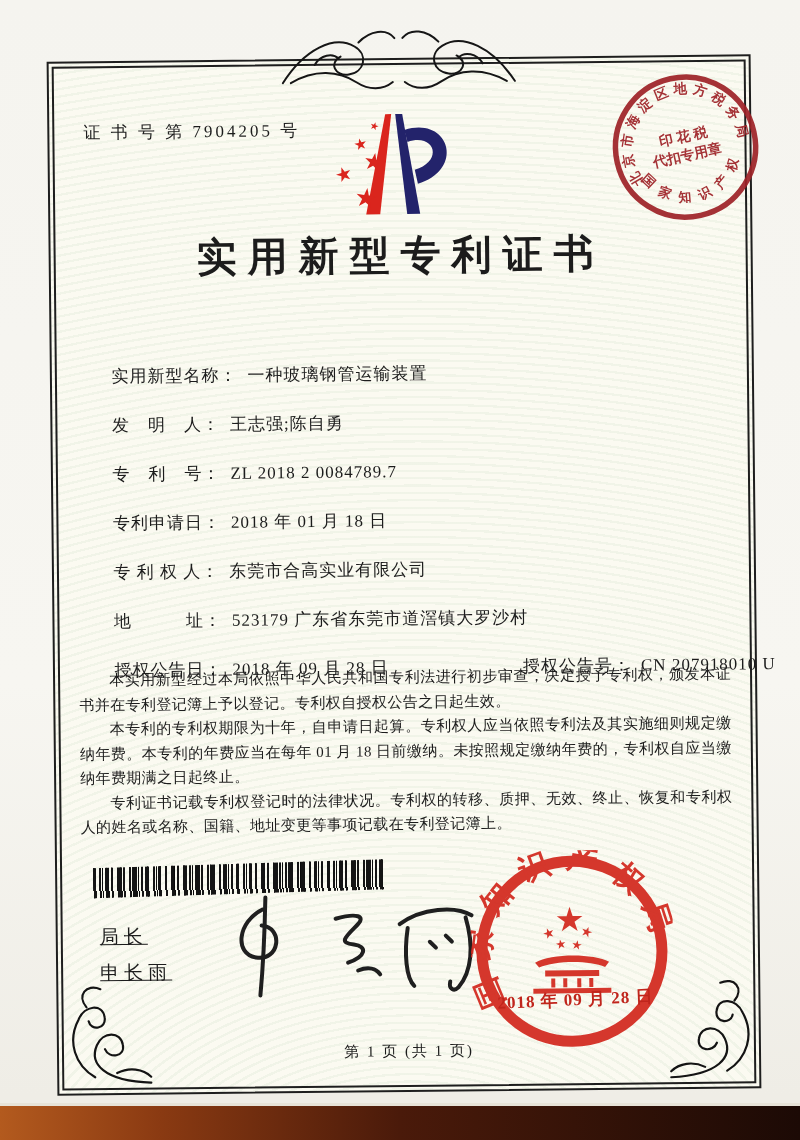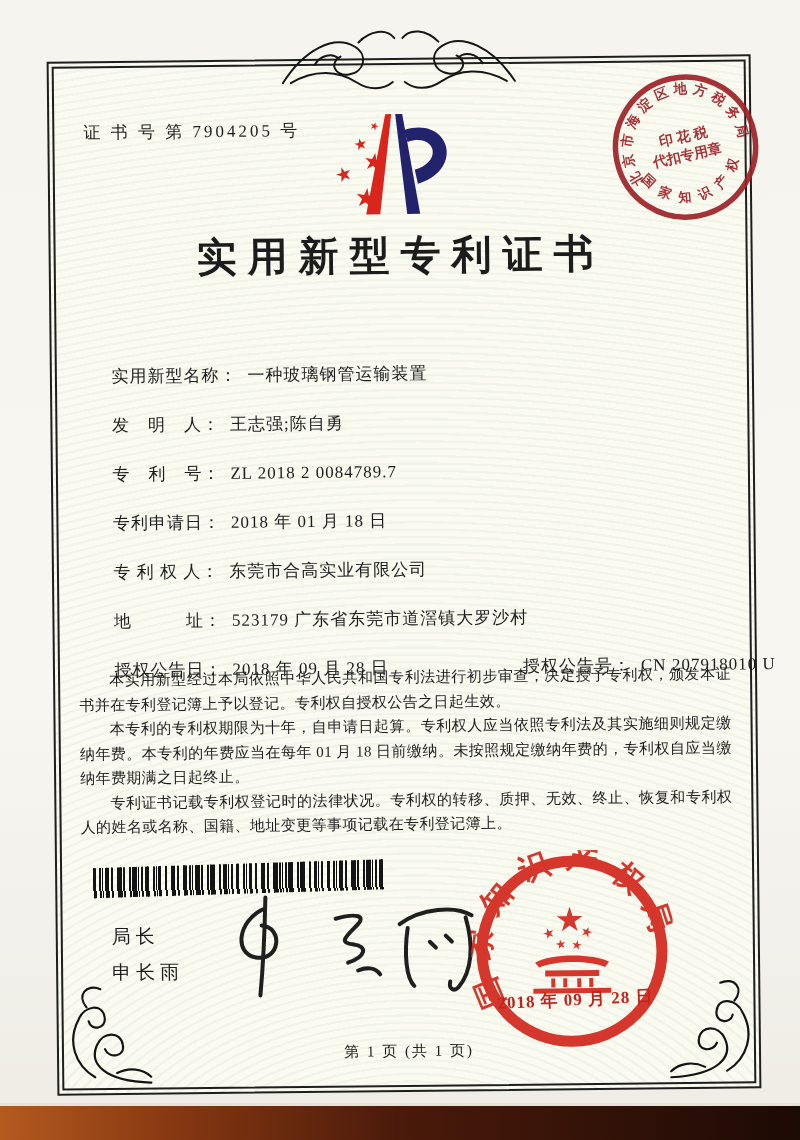--- a/index.html
+++ b/index.html
@@ -31,21 +31,21 @@
   .grant-no{position:absolute;left:400px;top:0;}
   .paragraphs{position:absolute;left:24px;top:605px;width:652px;
     font-size:15px;line-height:24.5px;letter-spacing:0.4px;text-align:justify;}
   .paragraphs p{margin:0;text-indent:2em;}
   .barcode{position:absolute;left:36px;top:802px;width:292px;height:30px;
     transform:rotate(-1.2deg);
     background-image:
       repeating-linear-gradient(90deg,#141414 0 2px,transparent 2px 6px),
       repeating-linear-gradient(90deg,#141414 0 3px,transparent 3px 13px),
       repeating-linear-gradient(90deg,#0a0a0a 0 1px,transparent 1px 9px);}
-  .signer{position:absolute;left:54px;top:856px;font-size:19px;letter-spacing:5px;line-height:36px;}
+  .signer{position:absolute;left:42px;top:856px;font-size:19px;letter-spacing:5px;line-height:36px;text-decoration:underline;}
   .signature{position:absolute;left:150px;top:830px;}
   .seal{position:absolute;left:413px;top:792px;}
   .seal-date{position:absolute;left:412px;top:930px;width:210px;text-align:center;
     color:#c0251c;font-weight:700;font-size:17px;letter-spacing:1px;transform:rotate(-2deg);}
   .footer{position:absolute;left:0;top:982px;width:100%;text-align:center;
     font-size:15px;letter-spacing:2px;}
   .flourish-top{position:absolute;left:228px;top:-36px;}
   .corner-bl{position:absolute;left:0px;top:918px;}
   .corner-br{position:absolute;left:606px;top:918px;transform:scaleX(-1);}
 </style>

